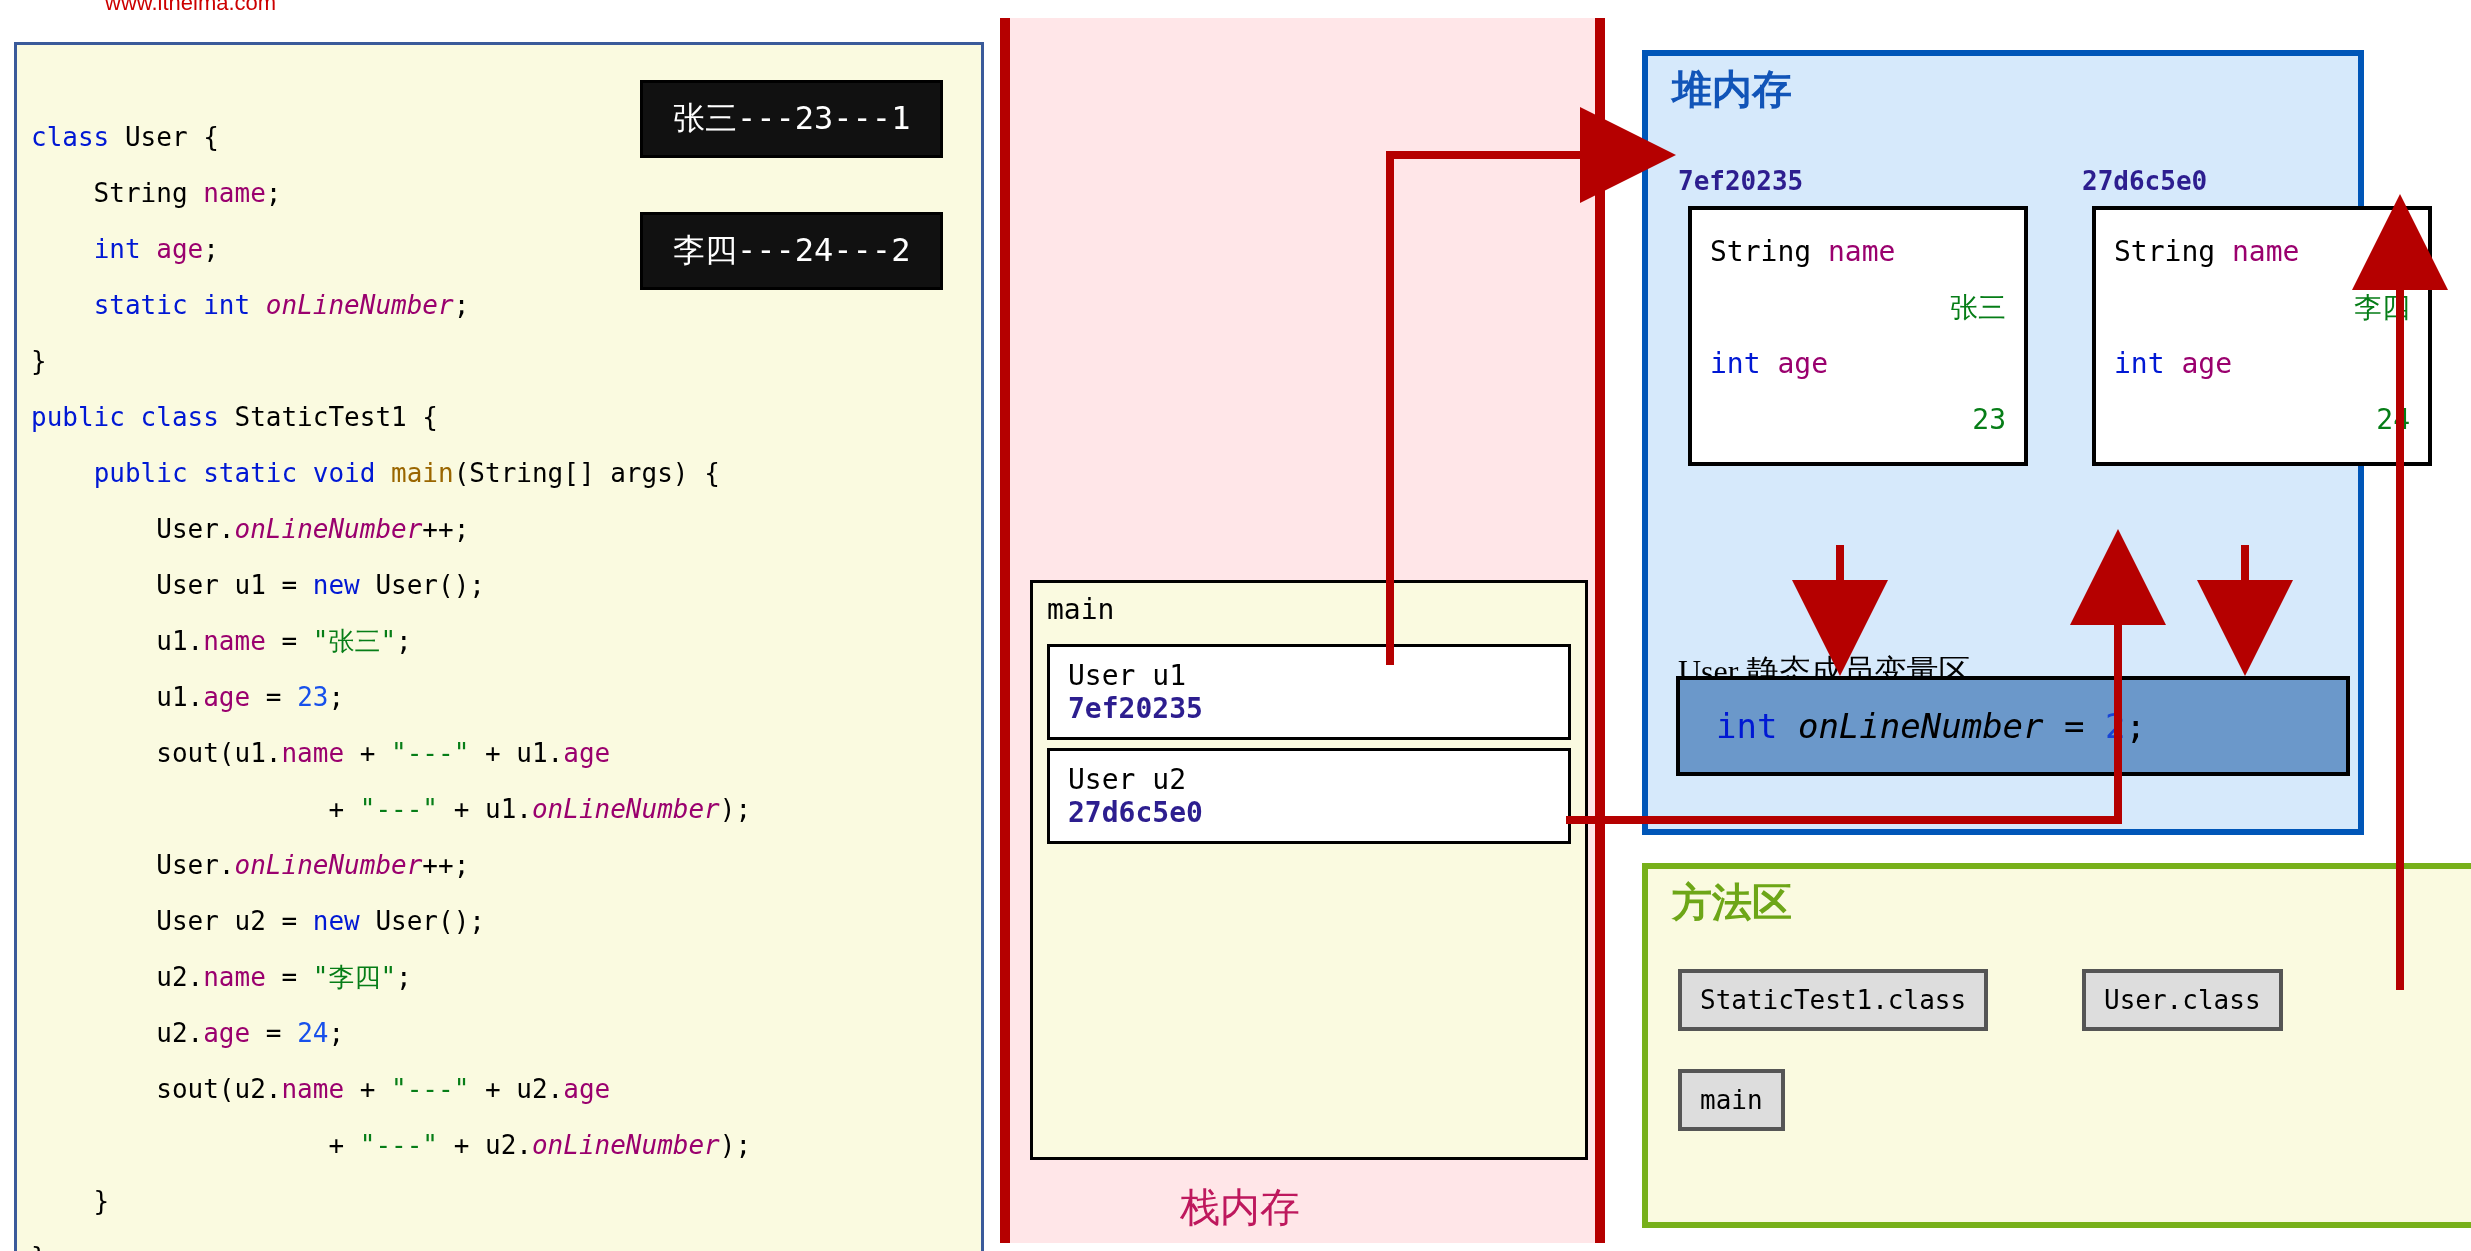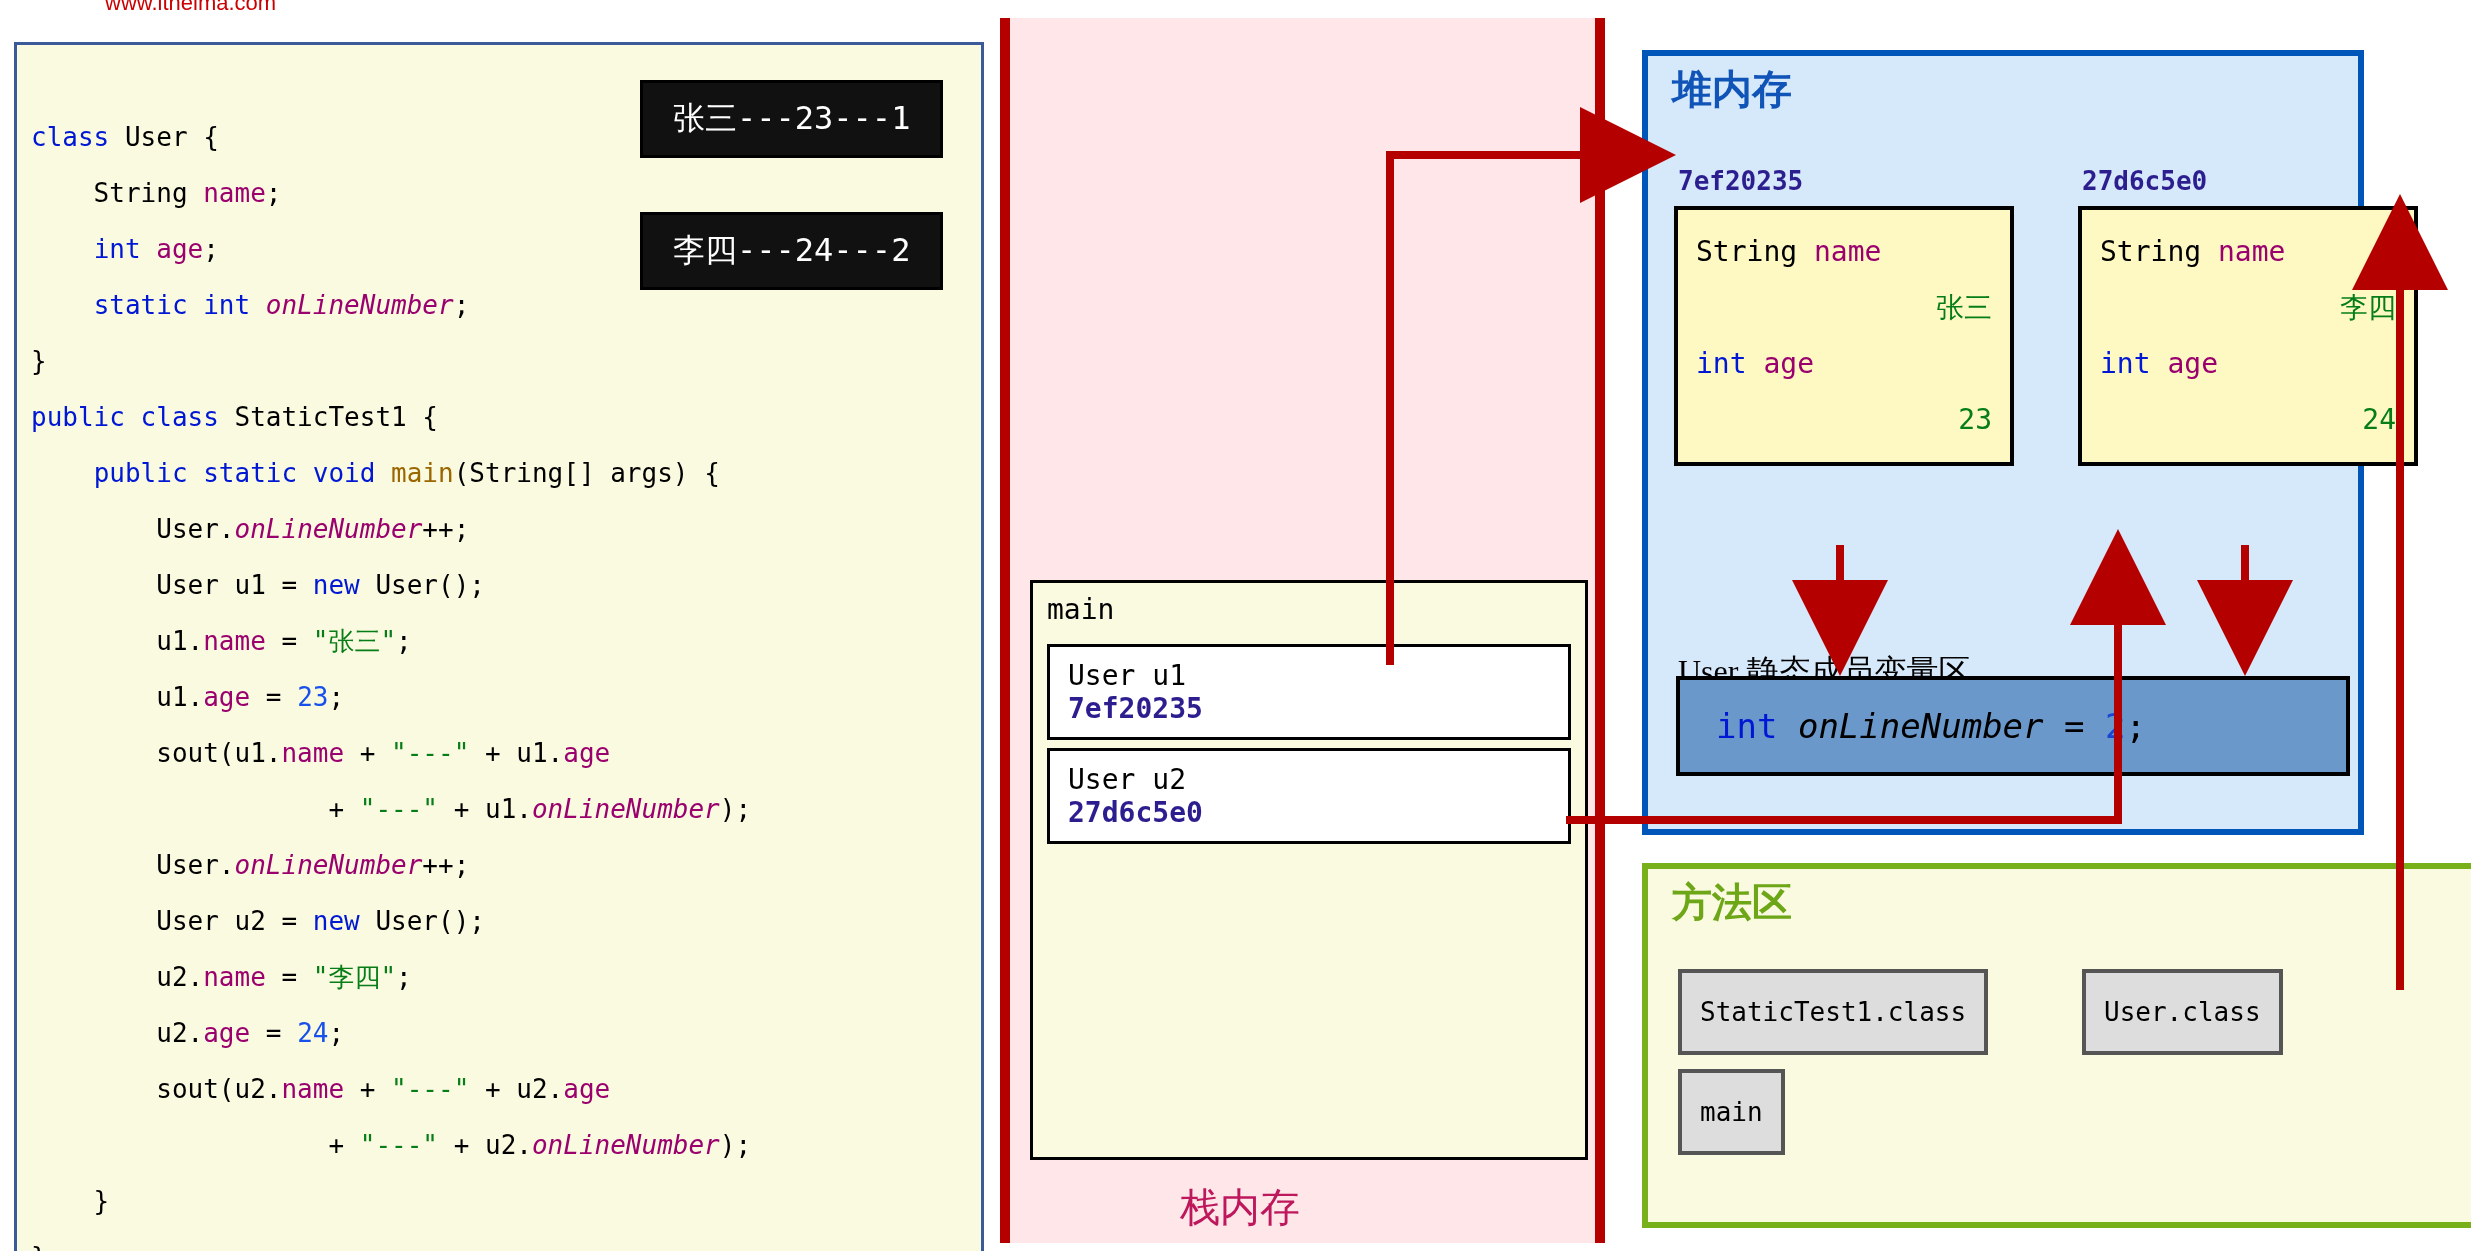--- a/index.html
+++ b/index.html
@@ -112,24 +112,25 @@
     left: 24px;
     top: 6px;
     color: #1154b8;
     font-size: 40px;
     font-weight: bold;
     font-family: "Microsoft YaHei", sans-serif;
   }
   .heap-obj {
     position: absolute;
     width: 340px;
-    background: #fef9c3;
+    background: #ffffff;
     border: 4px solid #000;
     font-size: 28px;
     padding: 14px 18px;
+    margin-left: 14px;
   }
   .heap-addr {
     position: absolute;
     color: #2d1e8f;
     font-weight: bold;
     font-size: 26px;
   }
   .heap-obj .row { display:flex; justify-content:space-between; line-height: 2.0; }
   .heap-obj .row span:first-child .field { color:#9a006e;}
   .val { color: #067d17; }
@@ -177,21 +178,21 @@
     color: #6da617;
     font-weight: bold;
     font-size: 40px;
     font-family: "Microsoft YaHei", sans-serif;
   }
   .classbox {
     position: absolute;
     background: #ddd;
     border: 4px solid #555;
     font-size: 26px;
-    padding: 24px 18px;
+    padding: 12px 18px;
   }
 
   
   svg.overlay {
     position: absolute;
     left: 0; top: 0;
     width: 2471px; height: 1251px;
     pointer-events: none;
   }
 </style>

